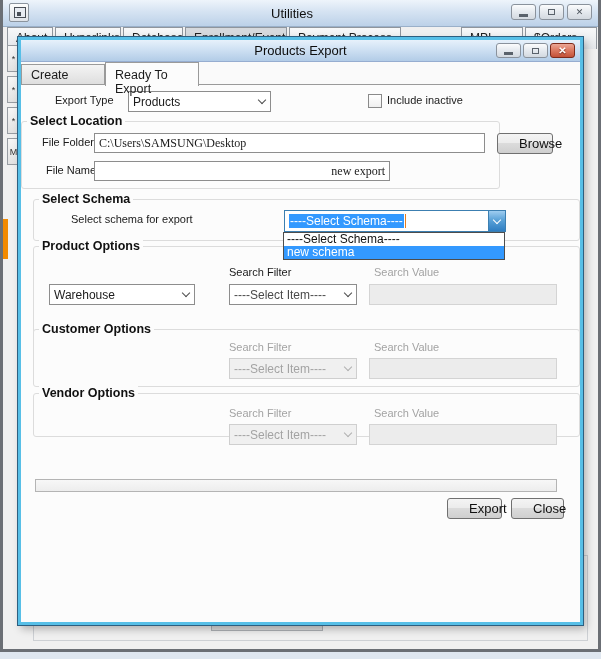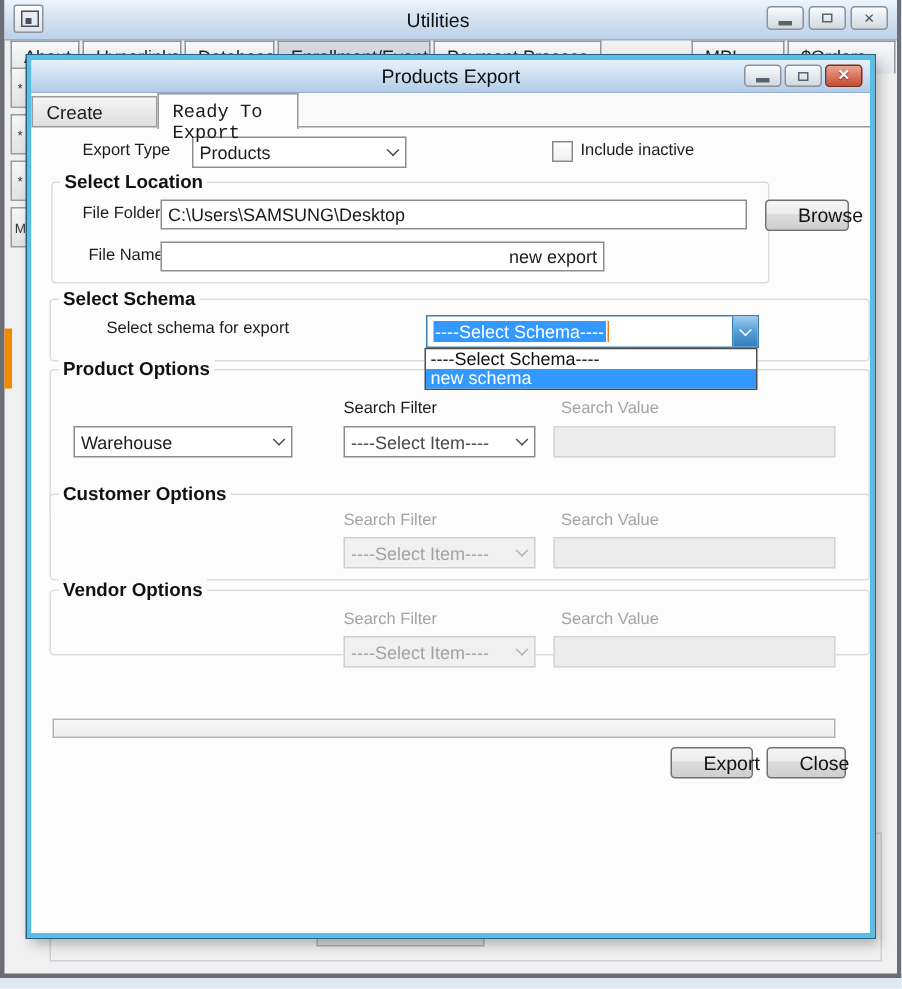--- a/index.html
+++ b/index.html
@@ -53,33 +53,33 @@
     background:linear-gradient(#e7f1fb,#cfe1f3 45%,#b2cce7); border-bottom:1px solid #96add0; }
   .dlg-title { position:absolute; left:0; right:0; top:3px; text-align:center; font-size:13px; color:#0d0d0d; }
   .dlg-btns { position:absolute; right:5px; top:3px; display:flex; gap:2px; }
   .dlg-btns .wbtn { width:25px; height:15px; }
   .dlg-client { position:relative; width:559px; height:560px; background:#fafafa; }
 
   
   .dlg-tabs { position:absolute; left:0; top:0; height:23px; width:100%; }
   .dtab { position:absolute; top:2px; height:21px; padding:3px 9px 0 9px; font-size:12.5px;
     border:1px solid #9a9a9a; border-bottom:none; background:linear-gradient(#f4f4f4,#ddd); z-index:1; }
-  .dtab.active { top:0; height:24px; background:#fcfcfc; z-index:3; padding-top:5px;font-family:Liberation Mono, monospace; }
+  .dtab.active { top:0; height:24px; background:#fcfcfc; z-index:3; padding-top:5px; }
   .content { position:absolute; left:0; top:22px; width:559px; height:538px; background:#fcfcfc;
     border-top:1px solid #9a9a9a; z-index:2; }
 
   .lbl { position:absolute; font-size:11px; color:#1b1b1b; white-space:nowrap; }
   .lbl.dis { color:#a3a3a3; }
 
   .grp { position:absolute; border:1px solid #dcdcdc; border-radius:3px; background:#fcfcfc; }
   .grp-ttl { position:absolute; top:-8px; left:5px; background:#fcfcfc; padding:0 3px;
     font-size:12.5px; font-weight:bold; color:#111; white-space:nowrap; }
 
   .tb { position:absolute; height:20px; border:1px solid #8d8d8d; background:#fff;
-    font-family:Liberation Sans, sans-serif; font-size:12px; color:#1b1b1b; padding:0 4px; }
+    font-family:Liberation Serif, serif; font-size:12px; color:#1b1b1b; padding:0 4px; }
   .tb.dis { background:#ececec; border-color:#d4d4d4; }
 
   .cmb { position:absolute; height:21px; border:1px solid #8d8d8d; background:#fff;
     display:flex; align-items:center; }
   .cmb .tx { flex:1; padding:0 4px; font-size:12px; white-space:nowrap; overflow:hidden; }
   .cmb .dbtn { width:17px; height:100%; display:flex; align-items:center; justify-content:center; }
   .chev { display:inline-block; width:6px; height:6px; border-right:1.5px solid #4d4d4d;
     border-bottom:1.5px solid #4d4d4d; transform:rotate(45deg); margin-top:-3px; }
   .cmb.dis { background:#f0f0f0; border-color:#cfcfcf; }
   .cmb.dis .tx { color:#a3a3a3; }
@@ -172,21 +172,21 @@
         <div class="lbl" style="left:34px;top:9px">Export Type</div>
         <div class="cmb" style="left:107px;top:6px;width:143px">
           <span class="tx">Products</span>
           <span class="dbtn">
               <span class="chev"></span>
             </span>
         </div>
         <div class="chk" style="left:347px;top:9px"></div>
         <div class="lbl" style="left:366px;top:9px">Include inactive</div>
 
-        <div class="grp" style="left:13px;top:36px;width:479px;height:68px">
+        <div class="grp" style="left:0;top:36px;width:479px;height:68px">
           <span class="grp-ttl">Select Location</span>
           <div class="lbl" style="left:20px;top:14px">File Folder</div>
           <input class="tb" style="left: 72px; top: 11px; width: 391px;" value="C:\Users\SAMSUNG\Desktop">
           <div class="btn7" style="left:475px;top:11px;width:56px">Browse</div>
           <div class="lbl" style="left:24px;top:42px">File Name</div>
           <input class="tb" style="left: 72px; top: 39px; width: 296px; text-align: right;" value="new export">
         </div>
 
         <div class="grp" style="left:12px;top:114px;width:547px;height:42px">
           <span class="grp-ttl">Select Schema</span>

